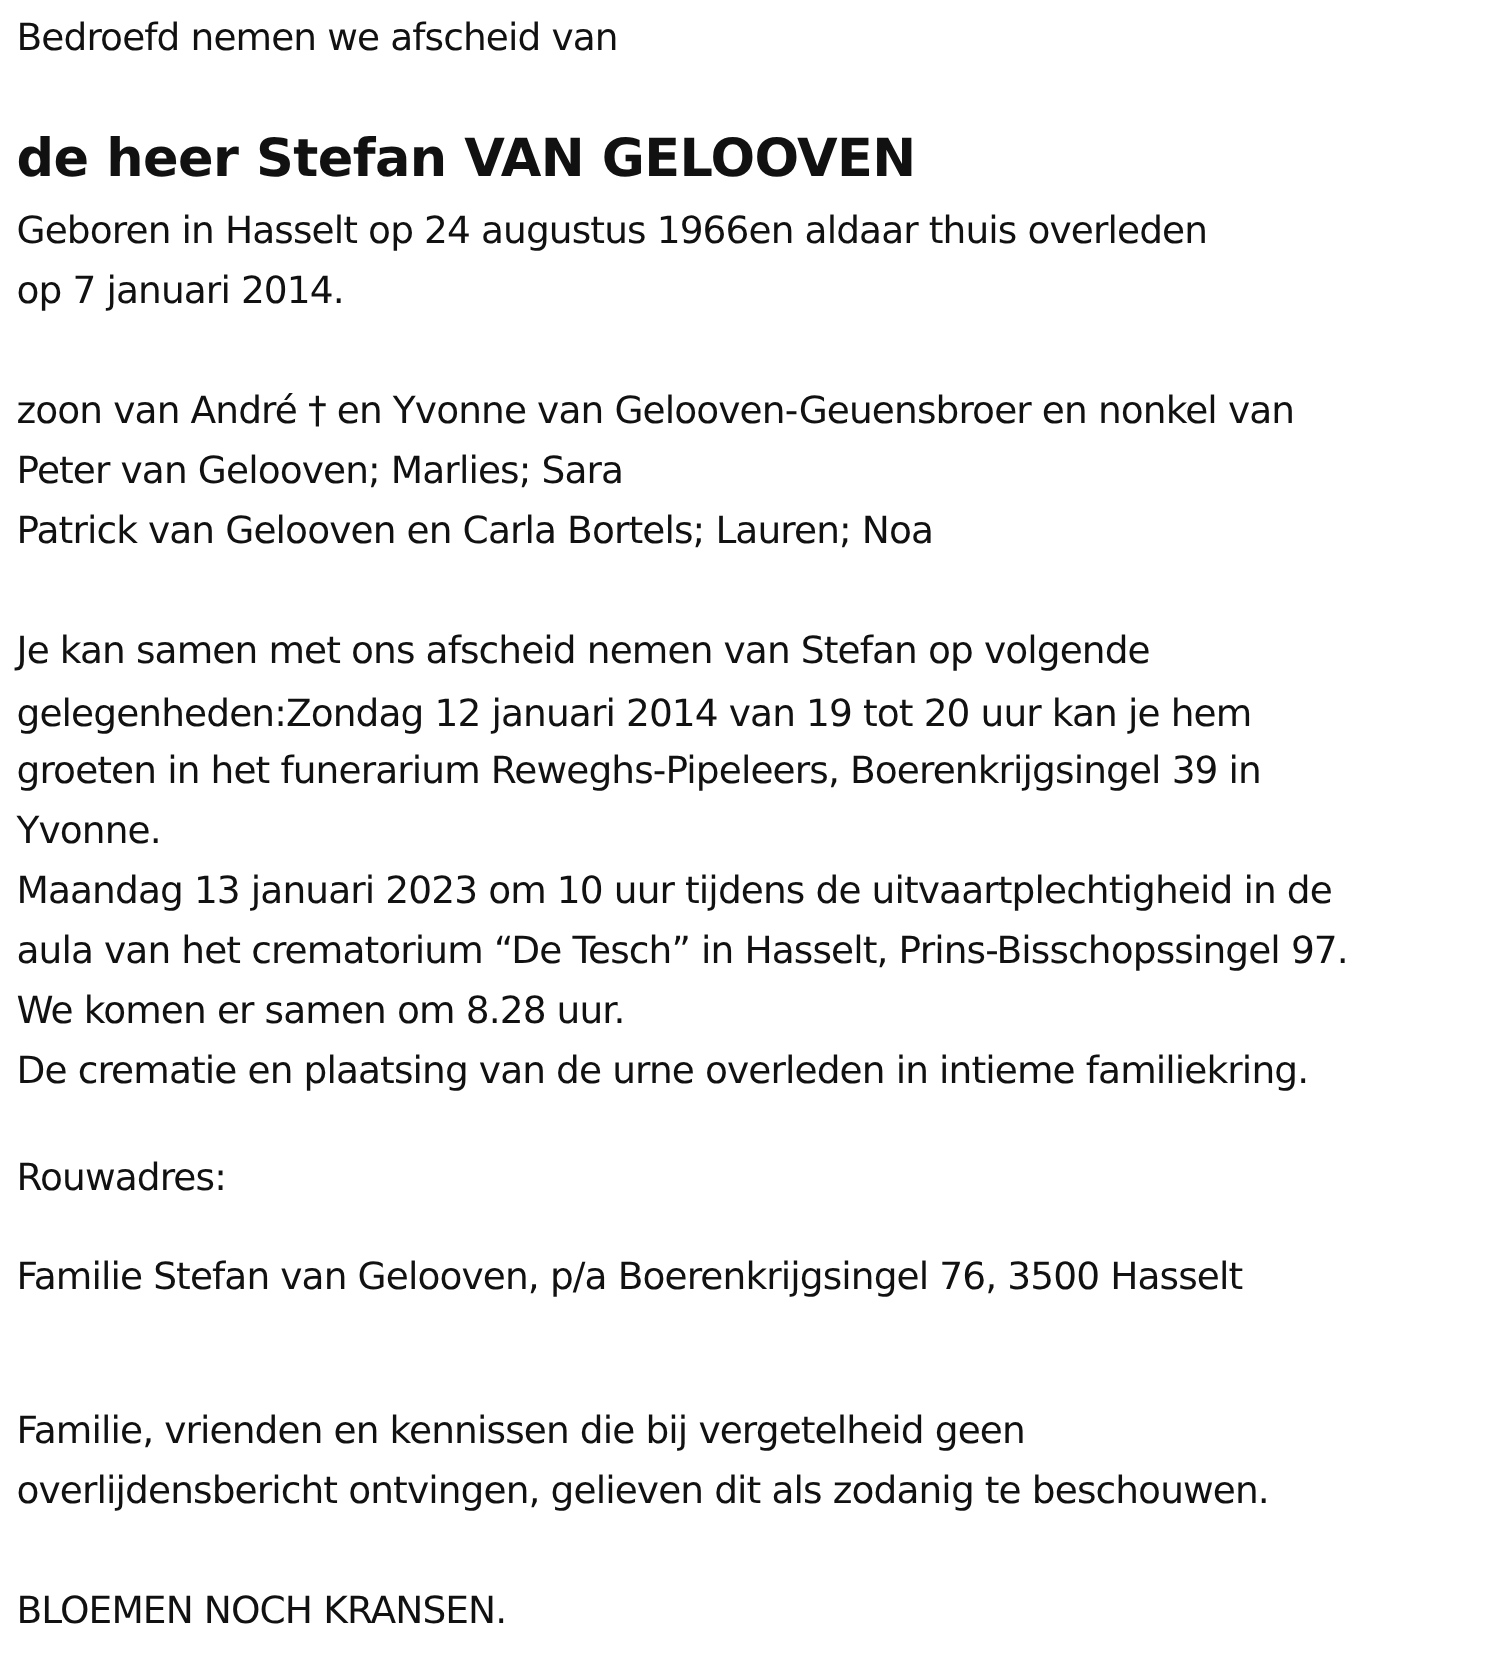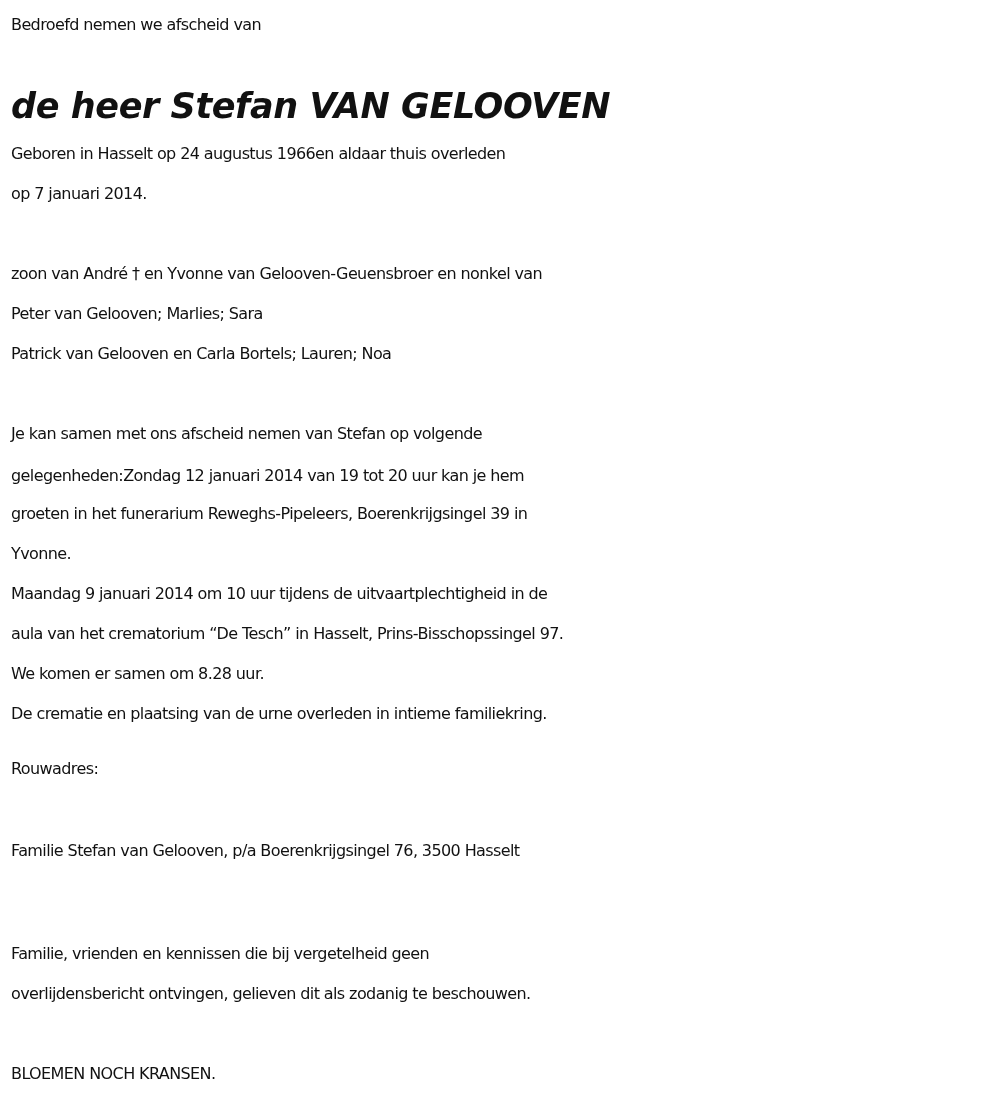--- a/index.html
+++ b/index.html
@@ -1,45 +1,45 @@
 <!DOCTYPE html>
 <html><head>
 <meta charset="utf-8">
 <style>
   html, body { margin: 0; padding: 0; background: #ffffff; }
   body { width: 1000px; height: 1104px; position: relative; overflow: hidden;
          font-family: "DejaVu Sans", sans-serif; color: #111111; }
-  .line { position: absolute; left: 11px; white-space: nowrap; font-size: 16px;
+  .line { position: absolute; left: 11px; white-space: nowrap; font-size: 25px;
           line-height: 30px; letter-spacing: -0.6px; transform-origin: left top; }
-  .title { font-weight: bold; font-size: 35px; line-height: 40px; letter-spacing: -0.4px; font-style: italic; }
+  .title { font-weight: bold; font-size: 35px; line-height: 40px; letter-spacing: -0.4px; }
 </style>
 </head>
 <body>
 
 <div>
   <div class="line" style="top:10px">Bedroefd nemen we afscheid van</div>
 
   <div class="line title" style="top:86px">de heer Stefan VAN GELOOVEN</div>
 
   <div class="line" style="top:139px">Geboren in Hasselt op 24 augustus 1966en aldaar thuis overleden</div>
   <div class="line" style="top:179px">op 7 januari 2014.</div>
 
   <div class="line" style="top:259px">zoon van André † en Yvonne van Gelooven-Geuensbroer en nonkel van</div>
   <div class="line" style="top:299px">Peter van Gelooven; Marlies; Sara</div>
   <div class="line" style="top:339px">Patrick van Gelooven en Carla Bortels; Lauren; Noa</div>
 
   <div class="line" style="top:419px">Je kan samen met ons afscheid nemen van Stefan op volgende</div>
   <div class="line" style="top:461px">gelegenheden:Zondag 12 januari 2014 van 19 tot 20 uur kan je hem</div>
   <div class="line" style="top:499px">groeten in het funerarium Reweghs-Pipeleers, Boerenkrijgsingel 39 in</div>
   <div class="line" style="top:539px">Yvonne.</div>
-  <div class="line" style="top:579px">Maandag 9 januari 2014 om 10 uur tijdens de uitvaartplechtigheid in de</div>
+  <div class="line" style="top:579px">Maandag 13 januari 2023 om 10 uur tijdens de uitvaartplechtigheid in de</div>
   <div class="line" style="top:619px">aula van het crematorium “De Tesch” in Hasselt, Prins-Bisschopssingel 97.</div>
   <div class="line" style="top:659px">We komen er samen om 8.28 uur.</div>
   <div class="line" style="top:699px">De crematie en plaatsing van de urne overleden in intieme familiekring.</div>
 
-  <div class="line" style="top:754px">Rouwadres:</div>
+  <div class="line" style="top:770px">Rouwadres:</div>
   <div class="line" style="top:836px">Familie Stefan van Gelooven, p/a Boerenkrijgsingel 76, 3500 Hasselt</div>
 
   <div class="line" style="top:939px">Familie, vrienden en kennissen die bij vergetelheid geen</div>
   <div class="line" style="top:979px">overlijdensbericht ontvingen, gelieven dit als zodanig te beschouwen.</div>
 
   <div class="line" style="top:1059px">BLOEMEN NOCH KRANSEN.</div>
 </div>
 
 </body></html>

